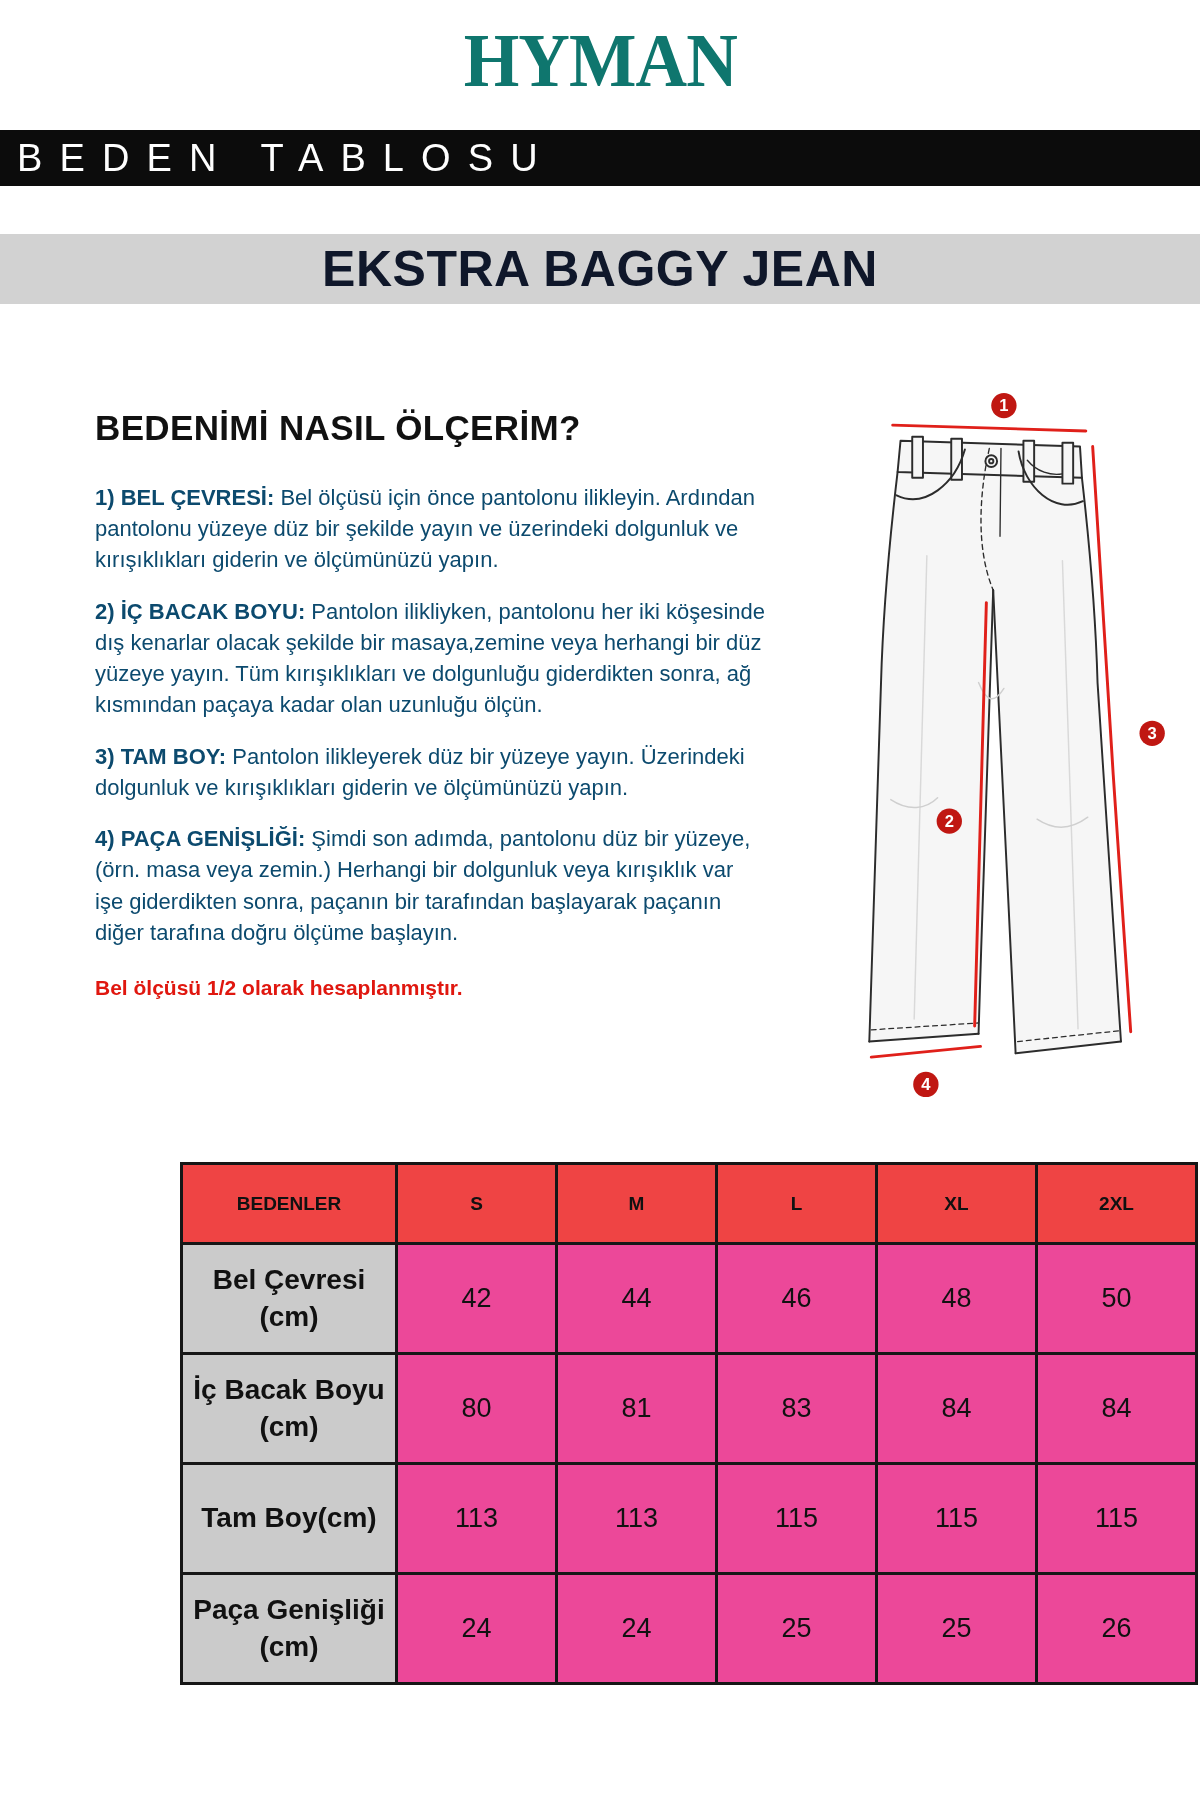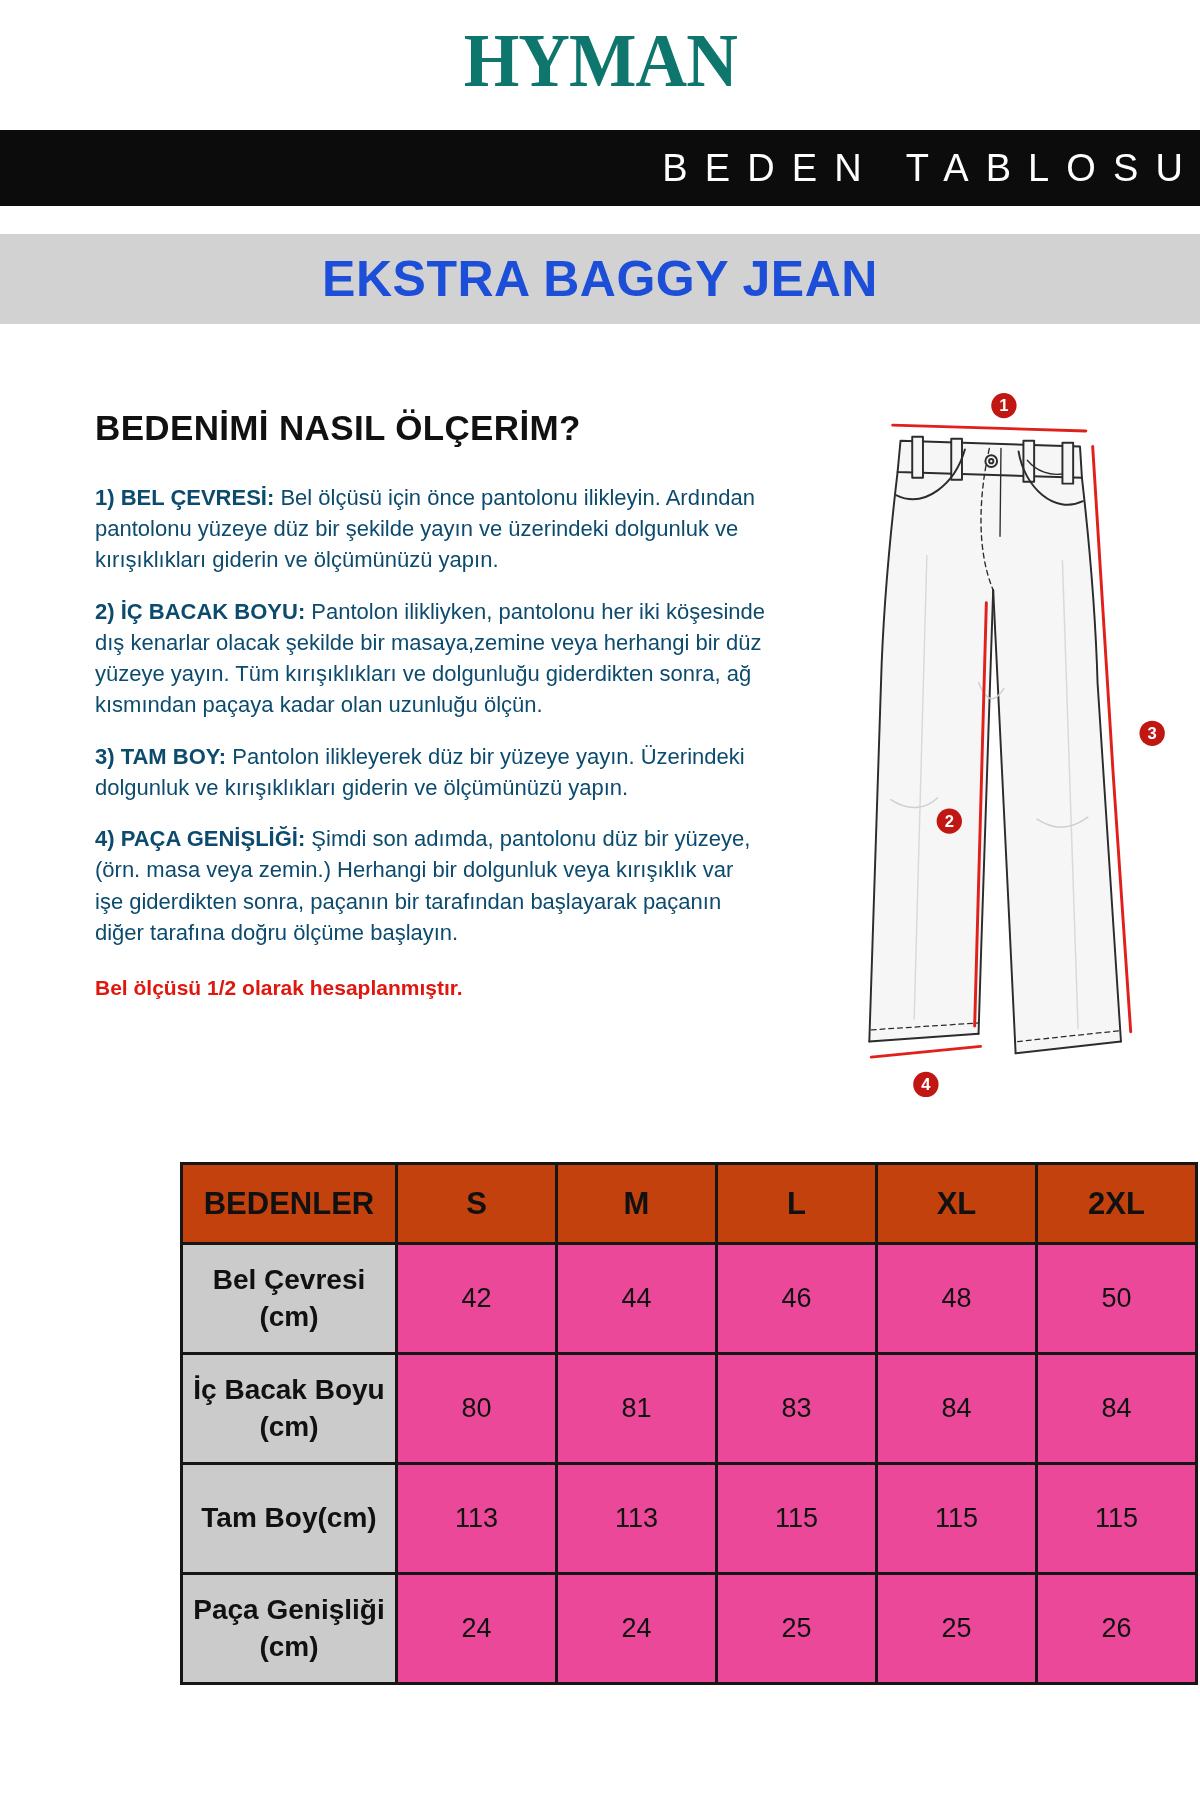--- a/index.html
+++ b/index.html
@@ -13,29 +13,29 @@
   
   .brand {
     position:absolute; top:22px; left:0; right:0; text-align:center;
     font-family:"Liberation Serif", serif; font-weight:700; font-size:76px;
     color:#0f766e; line-height:1;
   }
   .brand span { display:inline-block; transform:scaleX(.94); letter-spacing:-1px; }
 
   
   .black-bar {
-    position:absolute; top:130px; left:0; right:0; height:76px;
-    background:#0c0c0c; color:#ffffff; display:flex; align-items:center; justify-content:flex-end;
+    position:absolute; top:130px; left:0; right:0; height:56px;
+    background:#0c0c0c; color:#ffffff; display:flex; align-items:center; justify-content:flex-start;
     font-size:38px; font-weight:400; letter-spacing:.45em; text-indent:.45em;
   }
 
   
   .gray-bar {
-    position:absolute; top:234px; left:0; right:0; height:90px;
-    background:#d2d2d2; color:#1d4ed8; display:flex; align-items:center; justify-content:center;
+    position:absolute; top:234px; left:0; right:0; height:70px;
+    background:#d2d2d2; color:#0f172a; display:flex; align-items:center; justify-content:center;
     font-size:50px; font-weight:700; letter-spacing:.01em;
   }
 
   
   .howto { position:absolute; left:95px; top:408px; width:672px; }
   .howto h2 { font-size:35px; font-weight:700; letter-spacing:.01em; margin-bottom:34px; }
   .howto p { font-size:22px; line-height:1.42; margin-bottom:20px; color:#0c4a6e; }
   .howto p b { font-weight:700; }
   .note { margin-top:28px; font-size:21px; font-weight:700; color:#e0170f; }
 
@@ -44,21 +44,21 @@
   .diagram svg { width:100%; height:100%; }
 
   
   .table-wrap { position:absolute; left:180px; top:1162px; width:1018px; }
   table.size { width:100%; border-collapse:collapse; table-layout:fixed; }
   table.size th, table.size td {
     border:3px solid #161616; text-align:center; vertical-align:middle;
   }
   table.size col.c0 { width:215px; }
   table.size thead th {
-    background:#c2410c; height:80px; font-size:31px; font-weight:700;
+    background:#ef4444; height:80px; font-size:19px; font-weight:700;
   }
   table.size tbody th {
     background:#cbcbcb; height:110px; font-size:28px; font-weight:700; line-height:1.3;
   }
   table.size tbody td { background:#ec4899; height:110px; font-size:27px; font-weight:400; }
   table.size .unit { display:block; font-weight:700; }
 </style>
 </head>
 <body>
 

